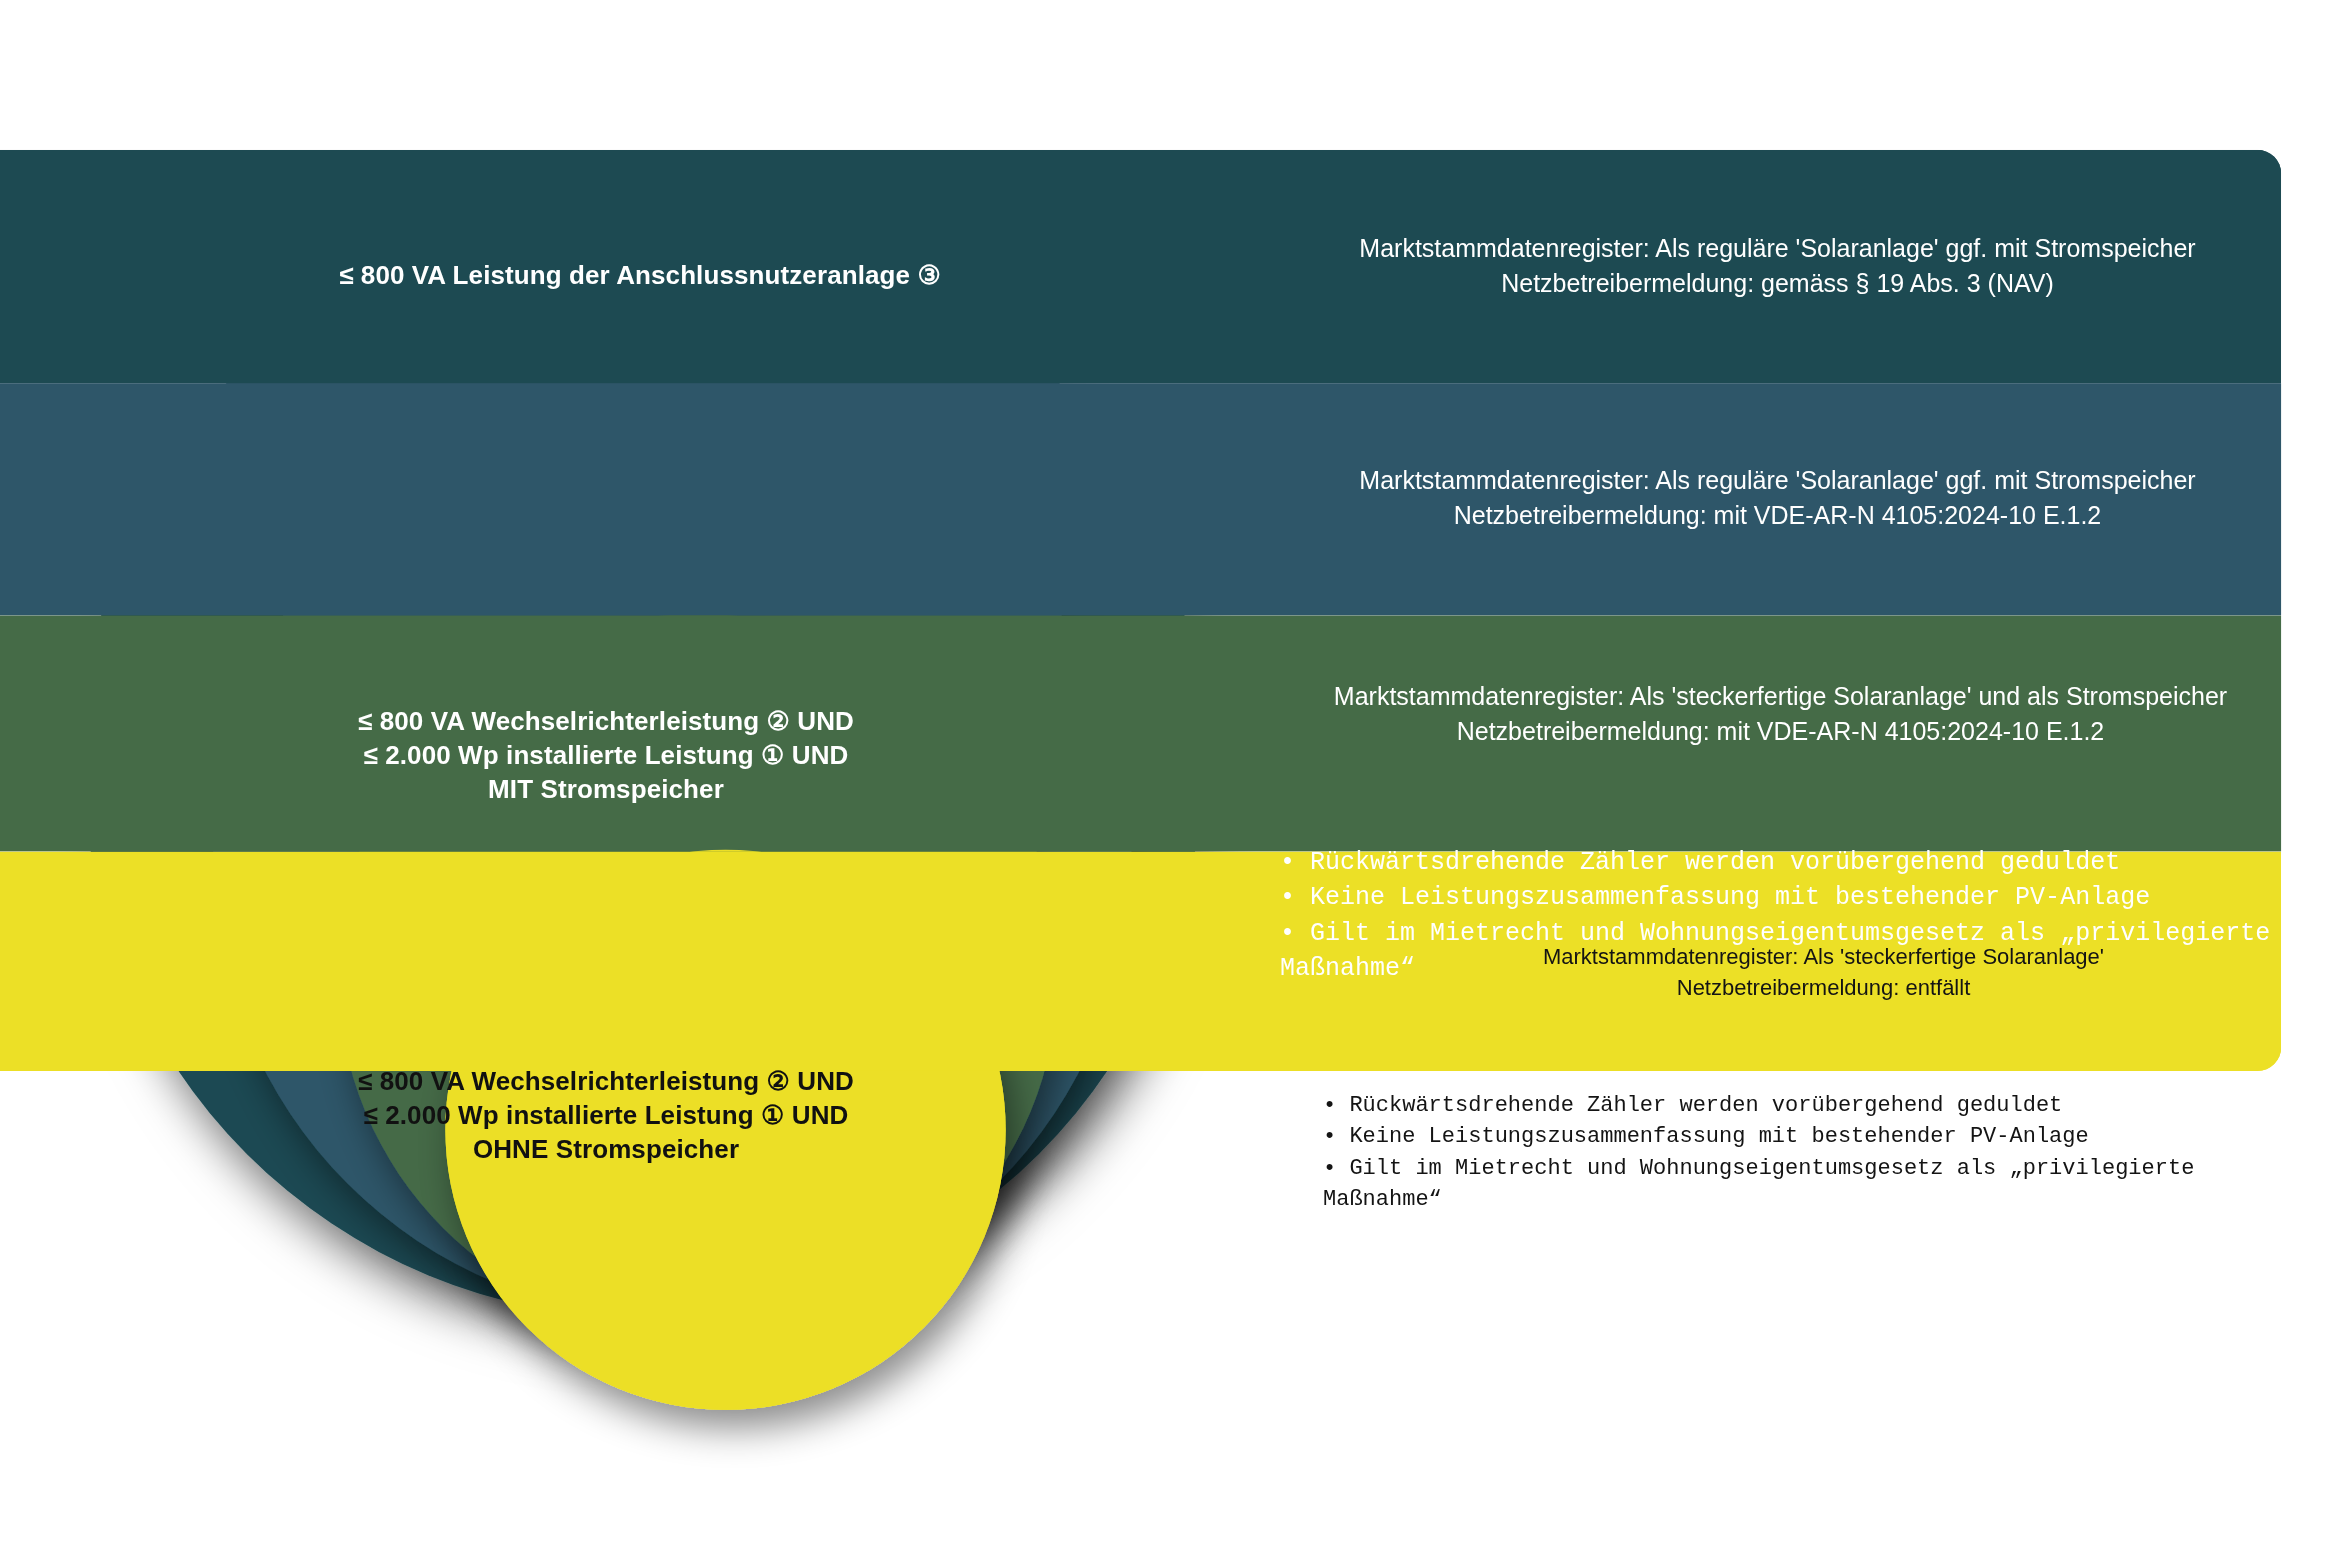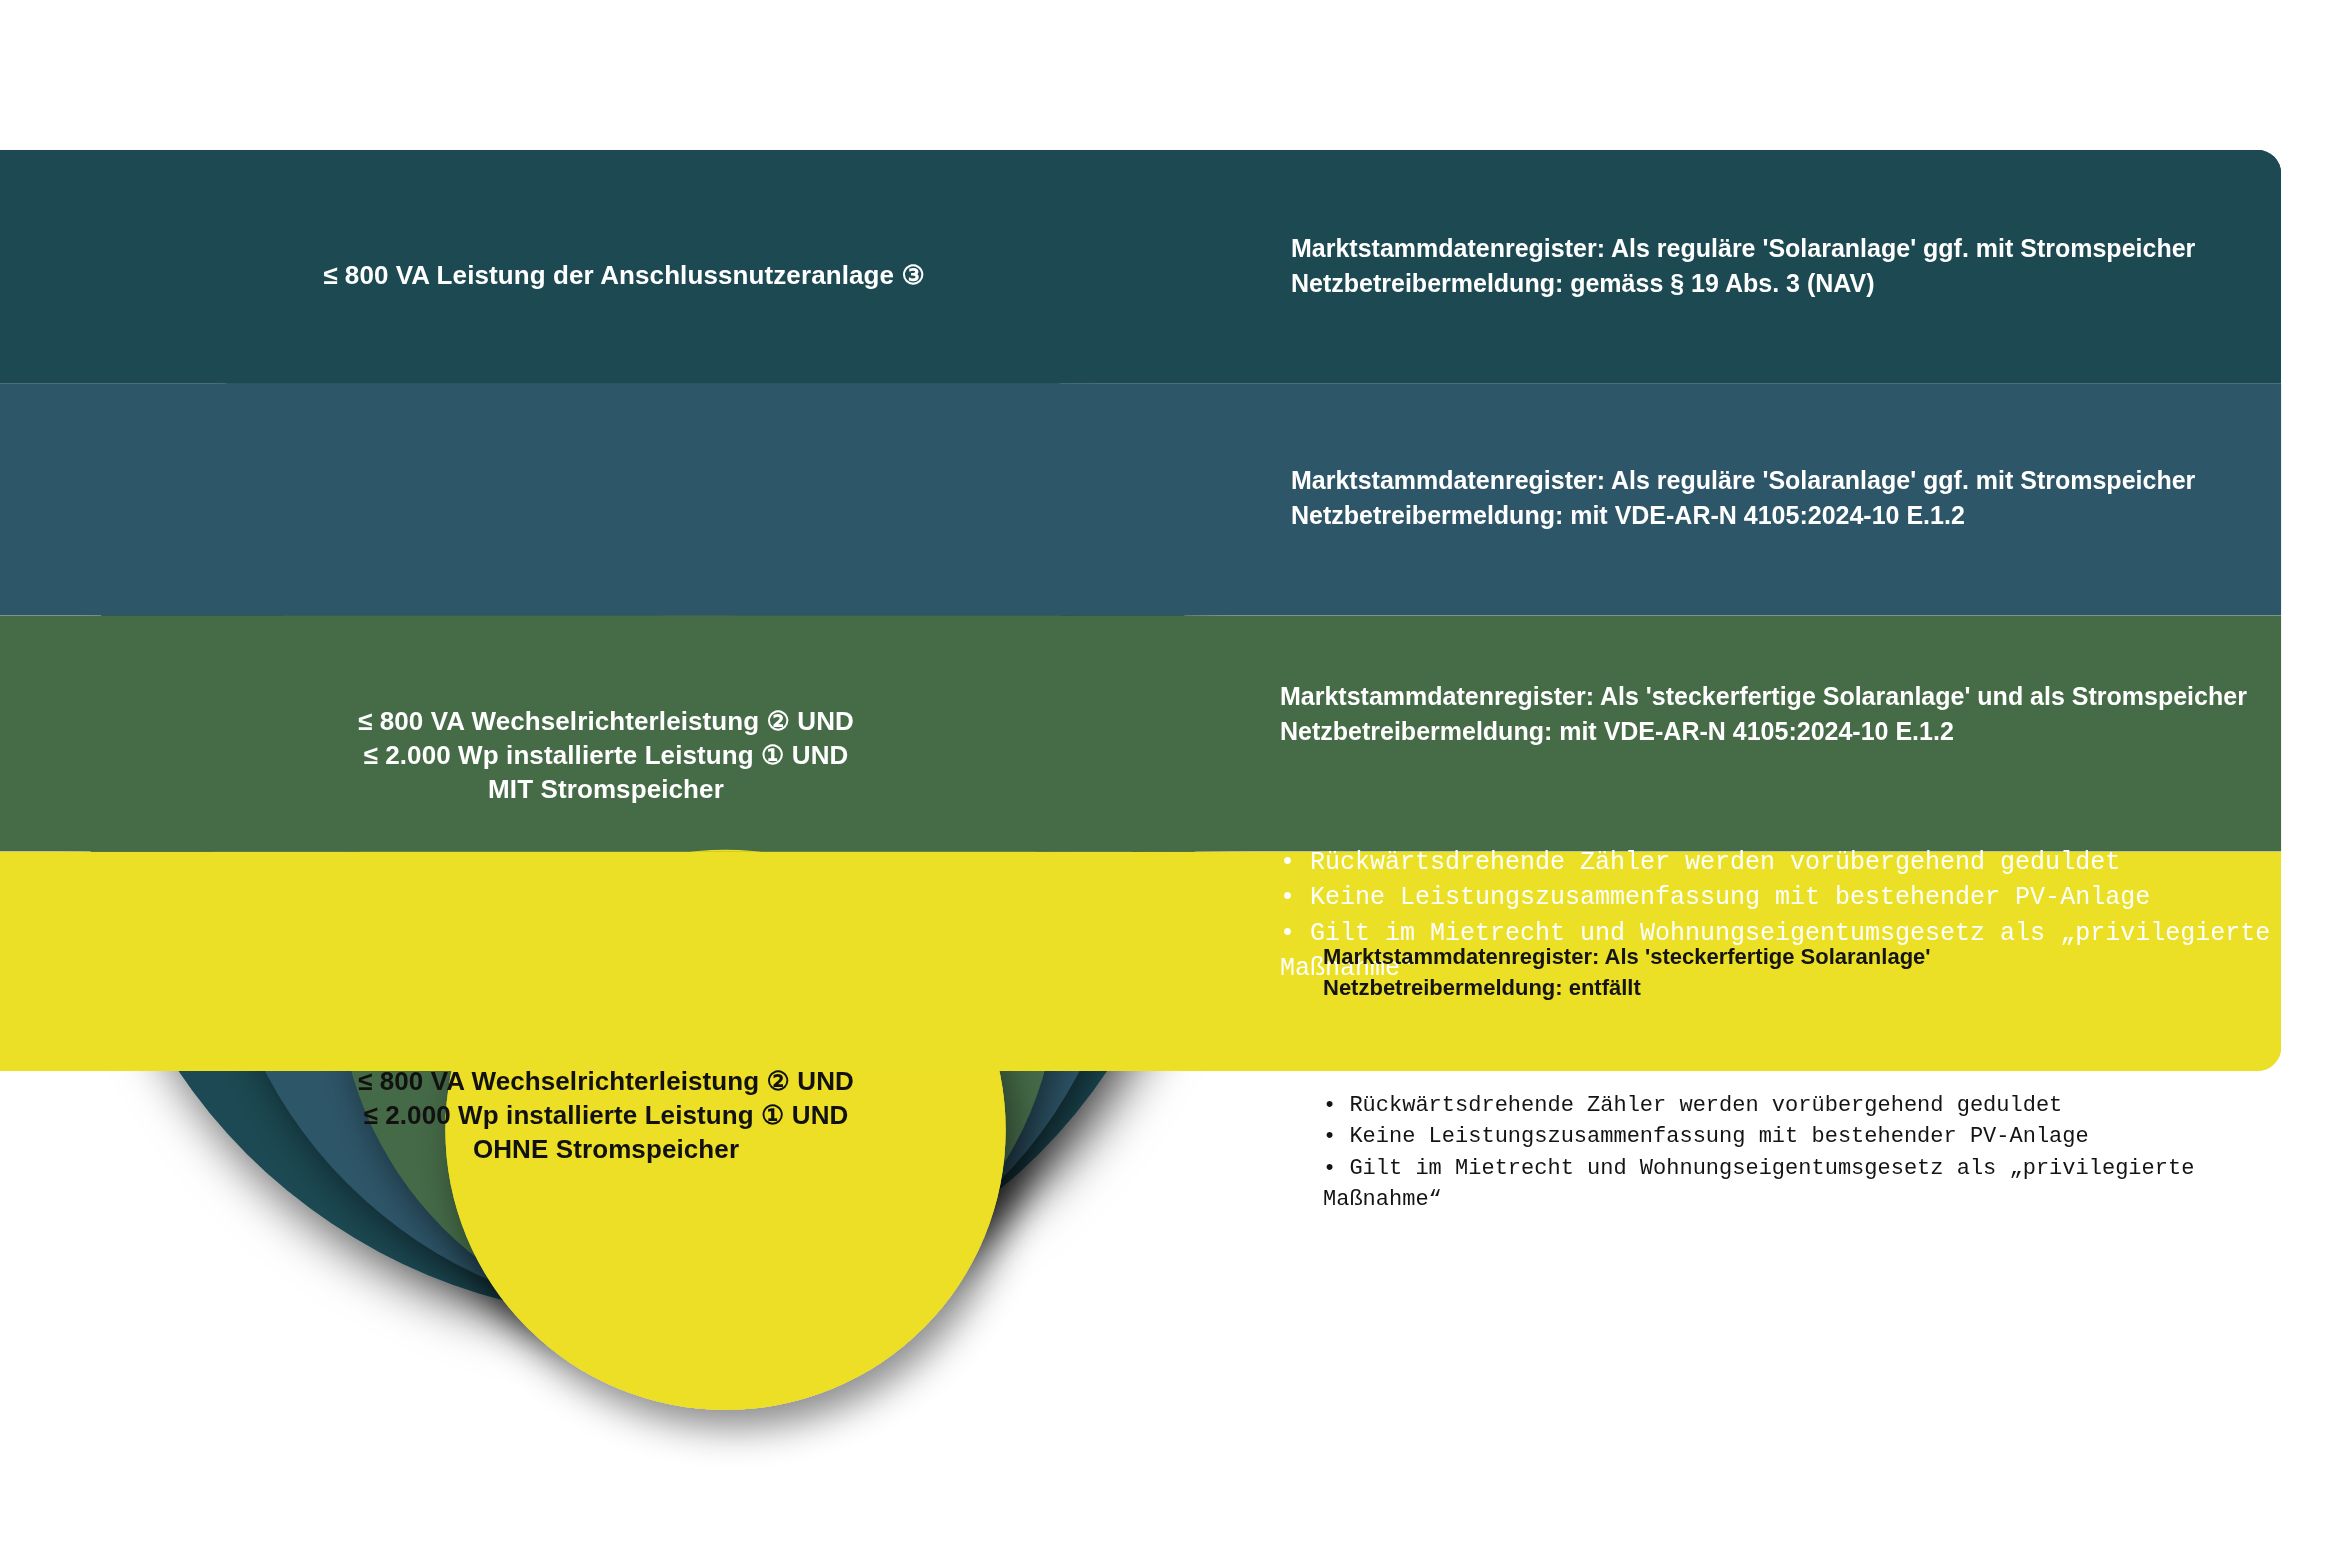--- a/index.html
+++ b/index.html
@@ -38,33 +38,34 @@
   }
   .circle-label.light { color: #ffffff; }
   .circle-label.dark  { color: #111111; }
 
   .band-text {
     position: absolute;
     line-height: 1.42;
     white-space: pre-line;
   }
   .band-text .head {
-    font-weight: bold;
+    font-weight: normal;
     display: block;
+    text-align: center;
   }
   .band-text .bullets {
     display: block;
     font-weight: normal;
     font-family: Liberation Mono, monospace;
   }
   .band-text.light { color: #ffffff; }
   .band-text.dark  { color: #141414; }
 
   
-  #lbl-1 { left: 275px;  top: 259px;  width: 698px; font-size: 26px; }
+  #lbl-1 { left: 291px;  top: 259px;  width: 698px; font-size: 26px; }
   #lbl-2 { left: 275px;  top: 496px;  width: 698px; font-size: 26px; }
   #lbl-3 { left: 294px;  top: 705px;  width: 624px; font-size: 26px; }
   #lbl-4 { left: 326px;  top: 1065px; width: 560px; font-size: 26px; }
 
   #txt-1 { left: 1291px; top: 195px;  width: 973px; font-size: 25px; }
   #txt-2 { left: 1291px; top: 427px;  width: 973px; font-size: 25px; }
   #txt-3 { left: 1280px; top: 643px;  width: 1001px; font-size: 25px; }
   #txt-4 { left: 1291px; top: 910px;  width: 1001px; font-size: 22px; margin-left: 32px; }
 
   .gap { display:block; height: 24px; }

